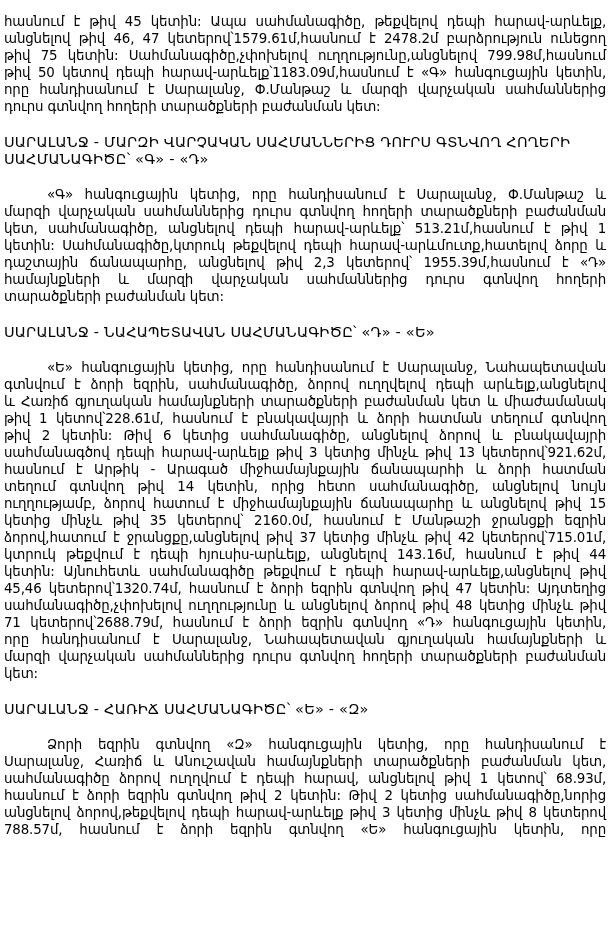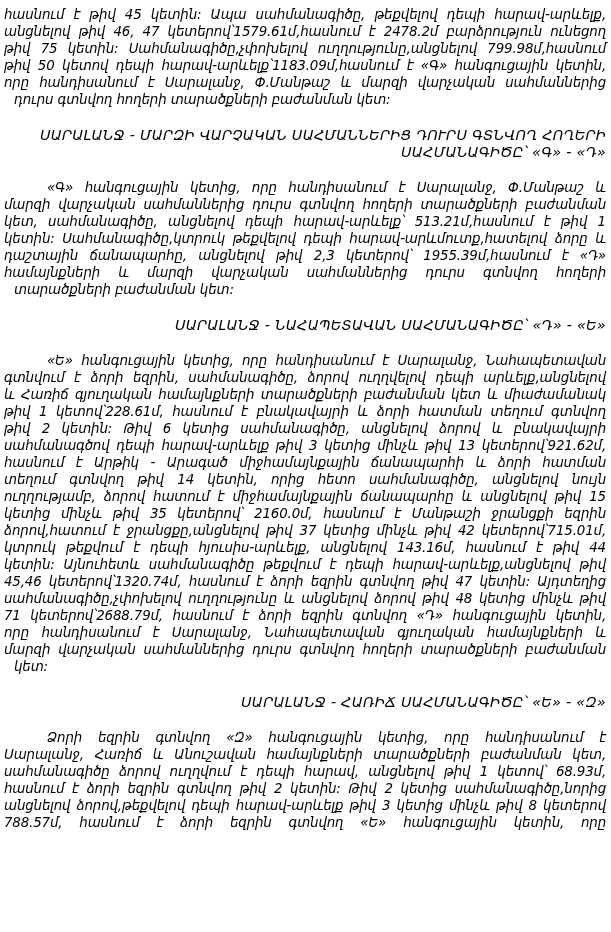--- a/index.html
+++ b/index.html
@@ -11,44 +11,42 @@
       width: 611px;
       height: 932px;
       overflow: hidden;
       position: relative;
       color: #000;
       font-family: "DejaVu Sans", sans-serif;
     }
     .page {
       position: absolute;
       left: 4px;
-      top: 6px;
+      top: 13px;
       width: 602px;
-      font-style: italic;
     }
     .line {
       font-size: 13.4px;
       line-height: 17px;
       height: 17px;
       white-space: nowrap;
       text-align: justify;
       text-align-last: justify;
       letter-spacing: -0.15px;
     }
     .line.last {
       text-align-last: left;
-      margin-left: 10px;
     }
     .line.indent {
       padding-left: 43px;
     }
     .heading {
       font-size: 14.5px;
       line-height: 17px;
-      text-align: right;
+      text-align: left;
       white-space: nowrap;
       letter-spacing: 0.2px;
     }
     .gap-heading-before { height: 19px; }
     .gap-heading-after { height: 18px; }
   </style>
 </head>
 <body>
 
 <div class="page">

